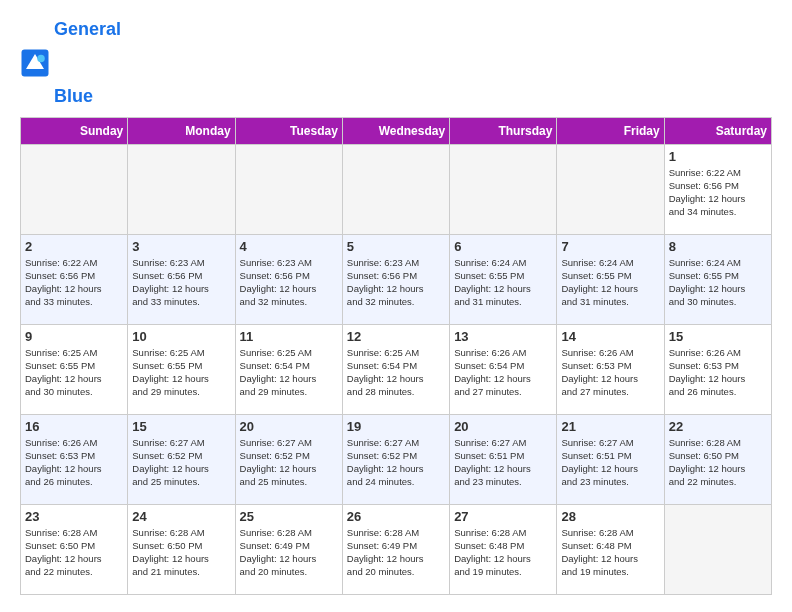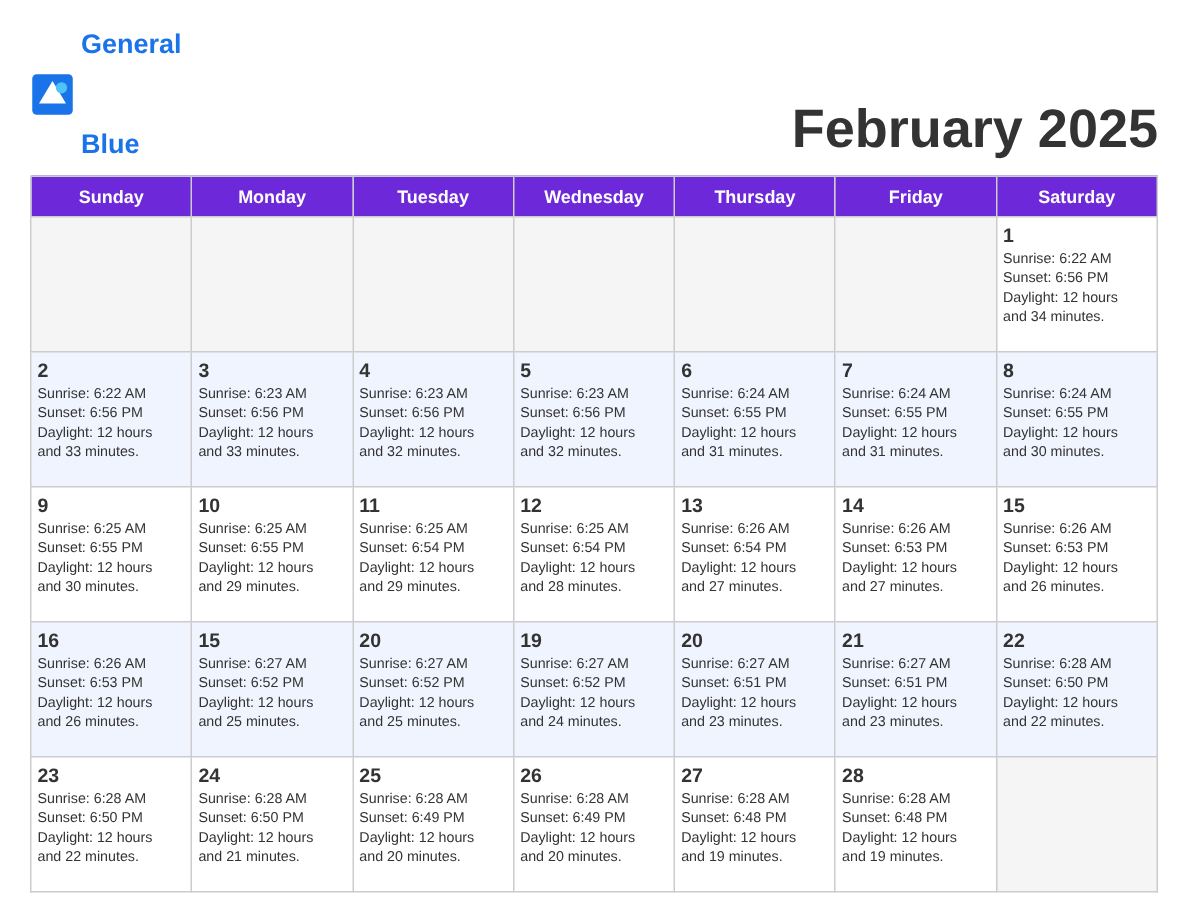--- a/index.html
+++ b/index.html
@@ -45,26 +45,26 @@
     .location {
       font-size: 16px;
       color: #555;
     }
     table {
       width: 100%;
       border-collapse: collapse;
       table-layout: fixed;
     }
     th {
-      background: #6d28d9;
+      background: #a21caf;
       color: #fff;
       font-size: 12px;
       font-weight: bold;
       padding: 6px 4px;
-      text-align: center;
+      text-align: right;
       border: 1px solid #ccc;
     }
     td {
       border: 1px solid #ccc;
       vertical-align: top;
       padding: 4px;
       height: 90px;
       font-size: 10px;
       color: #333;
       background: #fff;
@@ -103,21 +103,20 @@
       <rect x="2" y="2" width="36" height="36" rx="4" fill="#1a73e8"></rect>
       <polygon points="20,8 32,28 8,28" fill="white"></polygon>
       <circle cx="28" cy="14" r="5" fill="#4fc3f7"></circle>
     </svg>
     <div class="logo-text">
       <div><span>General</span></div>
       <div style="color:#1a73e8;margin-top:47px;">Blue</div>
     </div>
   </div>
   <div class="title-block">
-    <div class="month-title">February 2025</div>
   </div>
 </div>
 
 <table>
   <thead>
     <tr>
     <th>Sunday</th>
         <th>Monday</th>
         <th>Tuesday</th>
         <th>Wednesday</th>

